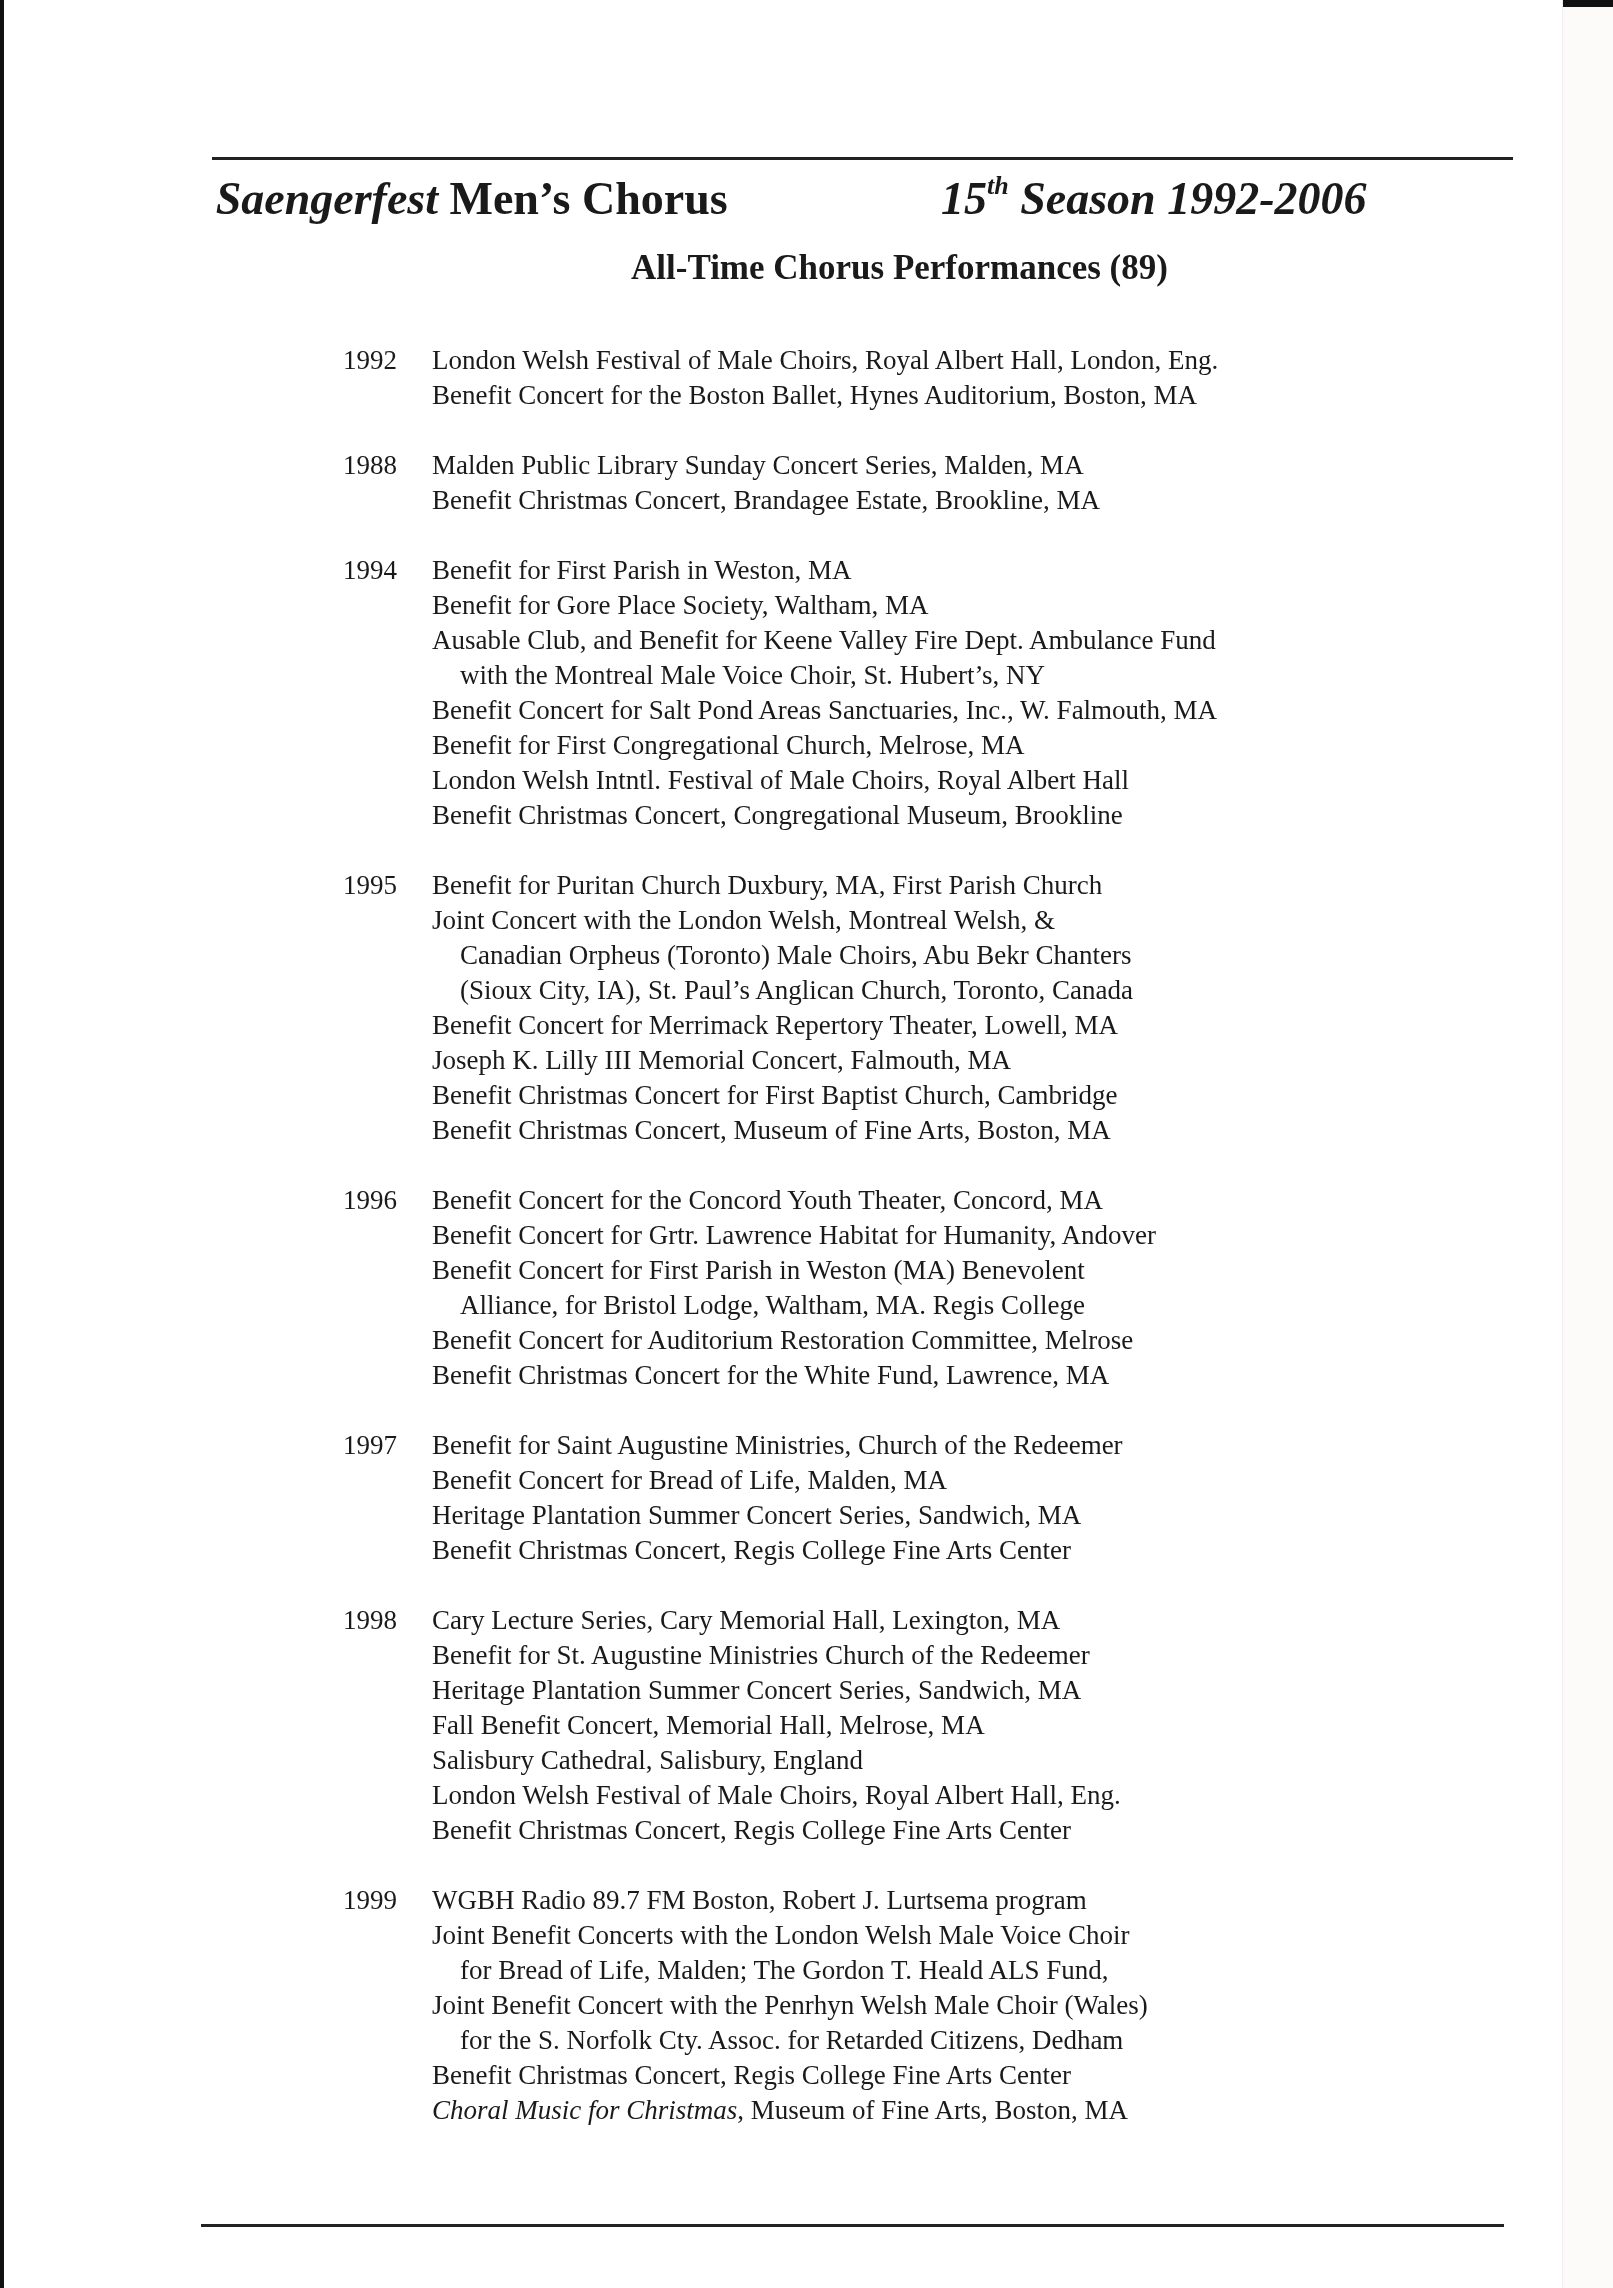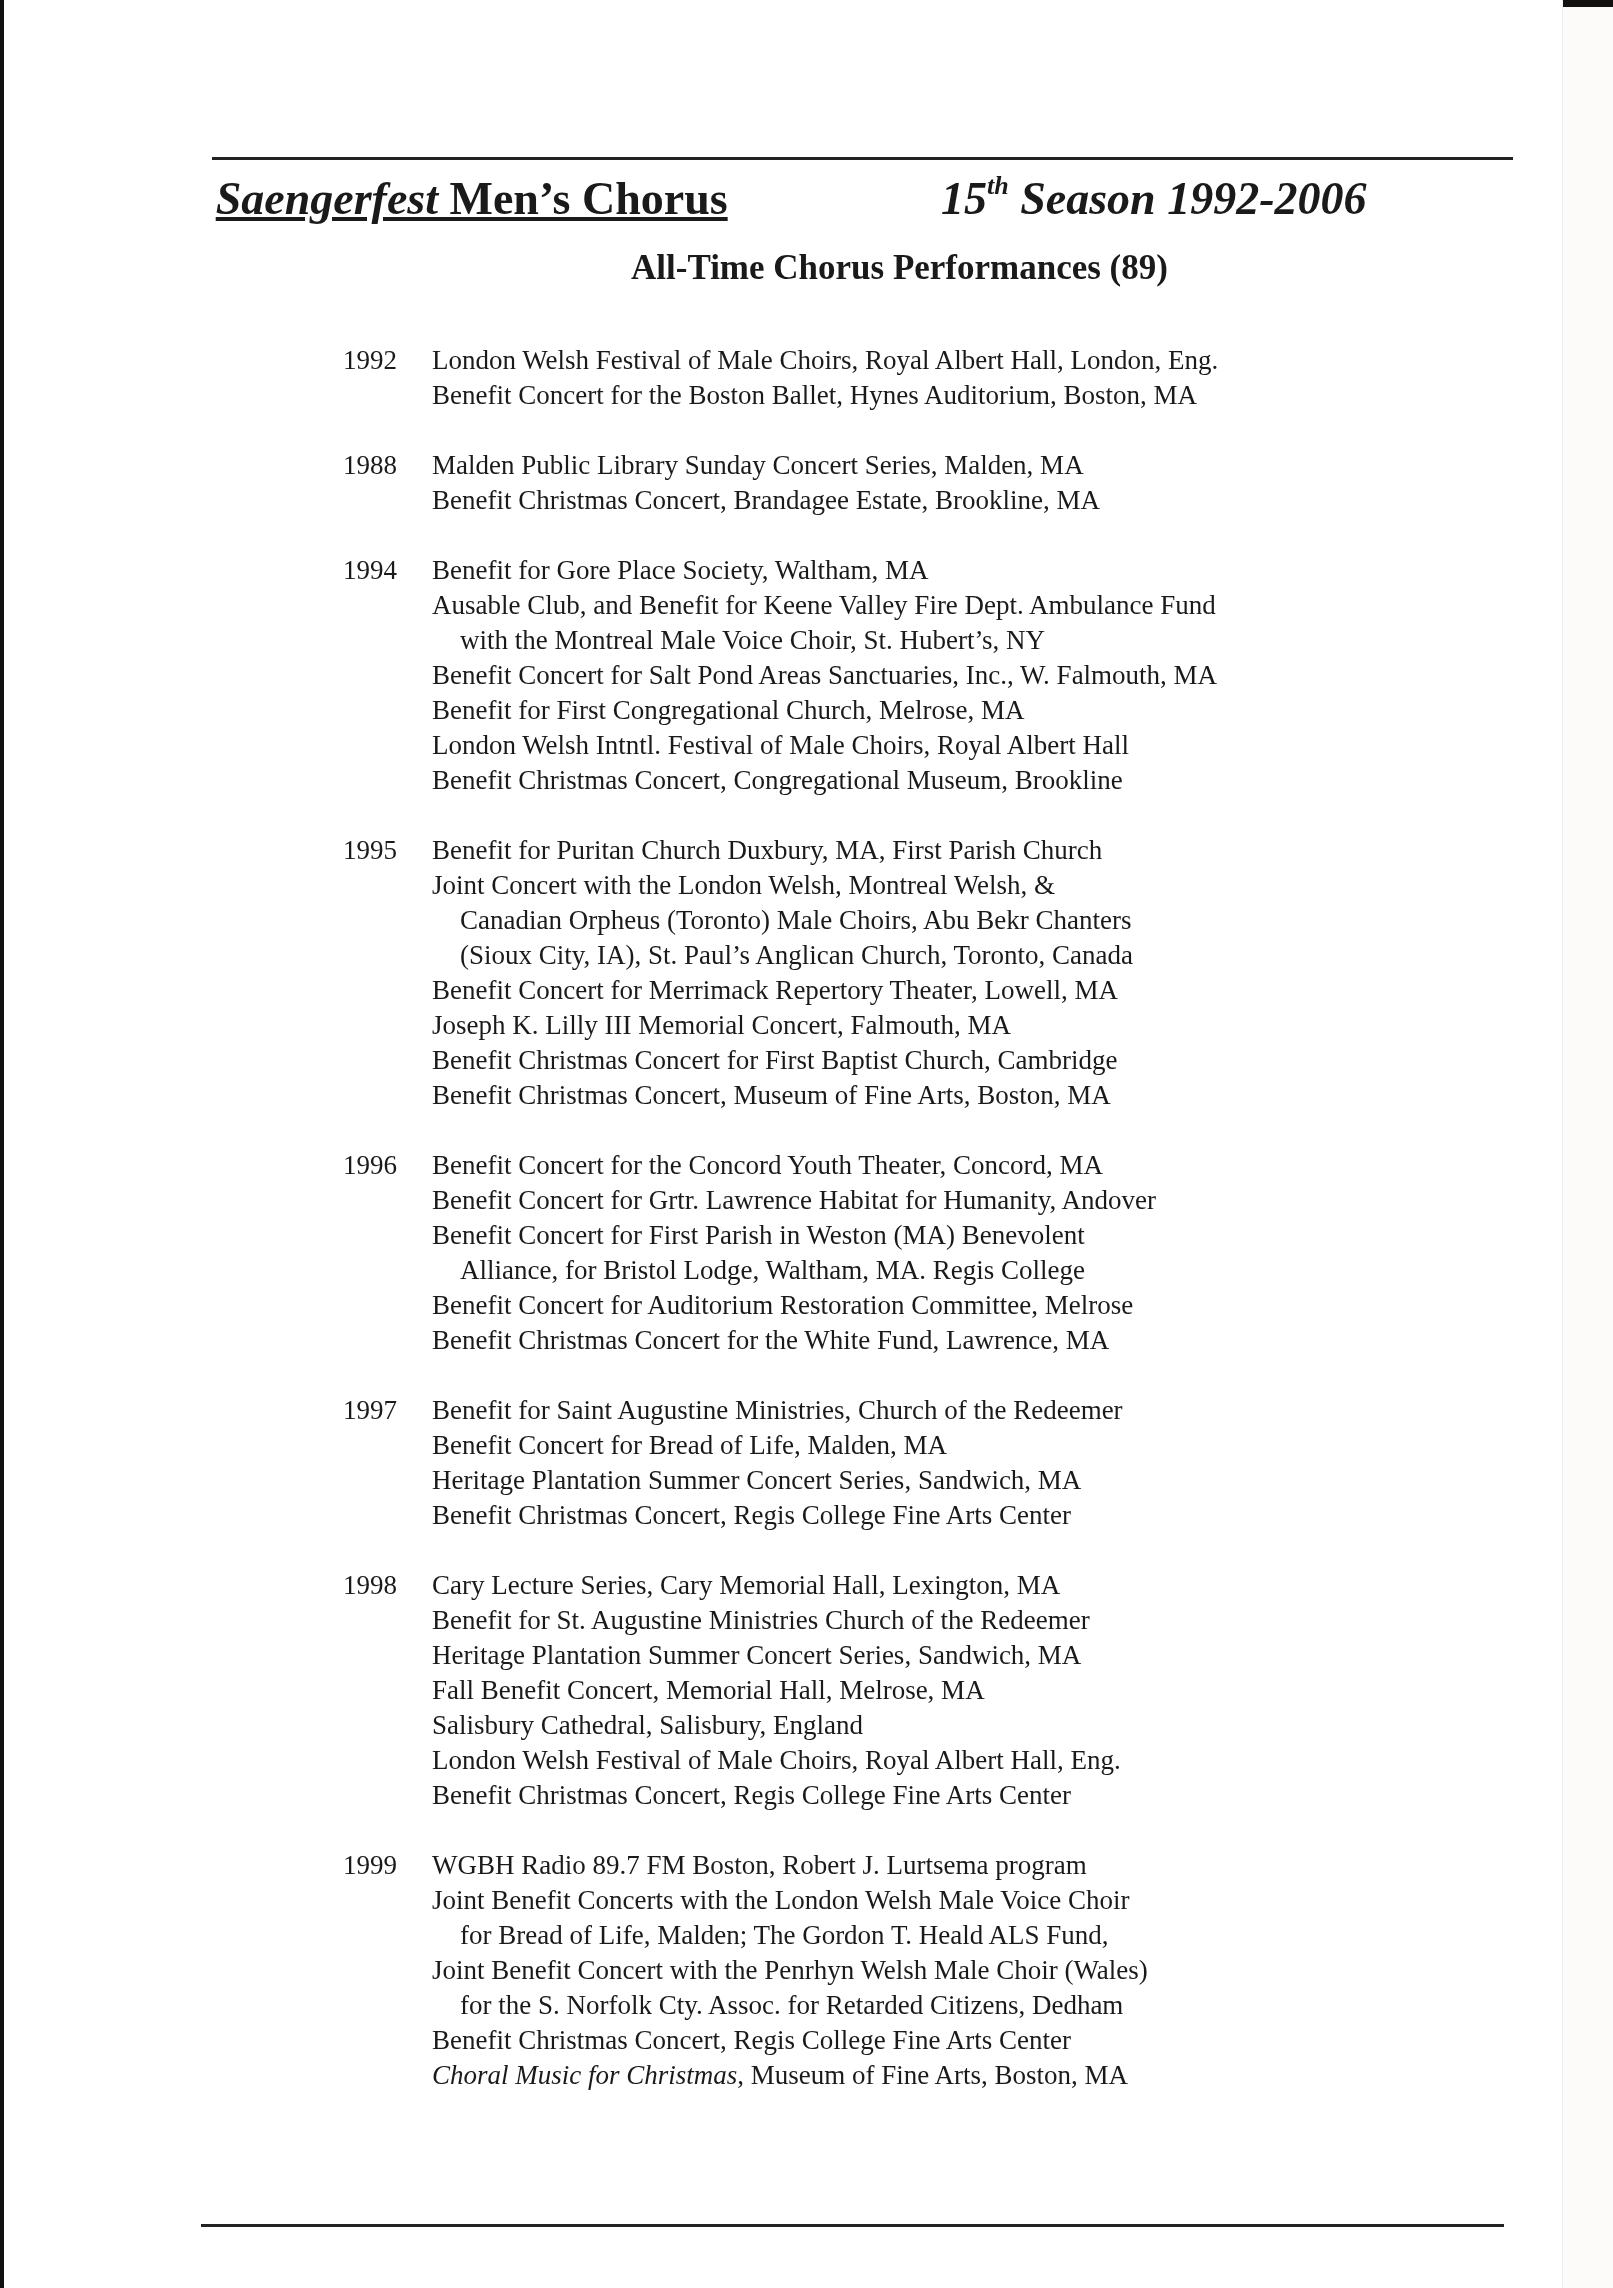--- a/index.html
+++ b/index.html
@@ -51,21 +51,20 @@
     position: relative;
     height: 65px;
     font-size: 46px;
     font-weight: bold;
     line-height: 65px;
   }
   .title-left {
     position: absolute;
     left: 3.7px; top: 0;
     white-space: nowrap;
-    text-decoration: underline;
   }
   .title-left .ital { font-style: italic; }
   .title-right {
     position: absolute;
     left: 729px; top: 0;
     white-space: nowrap;
     font-style: italic;
   }
   .title-right sup {
     font-size: 26px;
@@ -139,20 +138,21 @@
     <div class="year-group">
       <div class="year">1988</div>
       <div class="entries">
         <div class="entry"><span>Malden Public Library Sunday Concert Series, Malden, MA</span></div>
         <div class="entry"><span>Benefit Christmas Concert, Brandagee Estate, Brookline, MA</span></div>
       </div>
     </div>
     <div class="year-group">
       <div class="year">1994</div>
       <div class="entries">
+        <div class="entry"><span>Benefit for First Parish in Weston, MA</span></div>
         <div class="entry"><span>Benefit for Gore Place Society, Waltham, MA</span></div>
         <div class="entry"><span>Ausable Club, and Benefit for Keene Valley Fire Dept. Ambulance Fund</span><span class="cont">with the Montreal Male Voice Choir, St. Hubert’s, NY</span></div>
         <div class="entry"><span>Benefit Concert for Salt Pond Areas Sanctuaries, Inc., W. Falmouth, MA</span></div>
         <div class="entry"><span>Benefit for First Congregational Church, Melrose, MA</span></div>
         <div class="entry"><span>London Welsh Intntl. Festival of Male Choirs, Royal Albert Hall</span></div>
         <div class="entry"><span>Benefit Christmas Concert, Congregational Museum, Brookline</span></div>
       </div>
     </div>
     <div class="year-group">
       <div class="year">1995</div>

